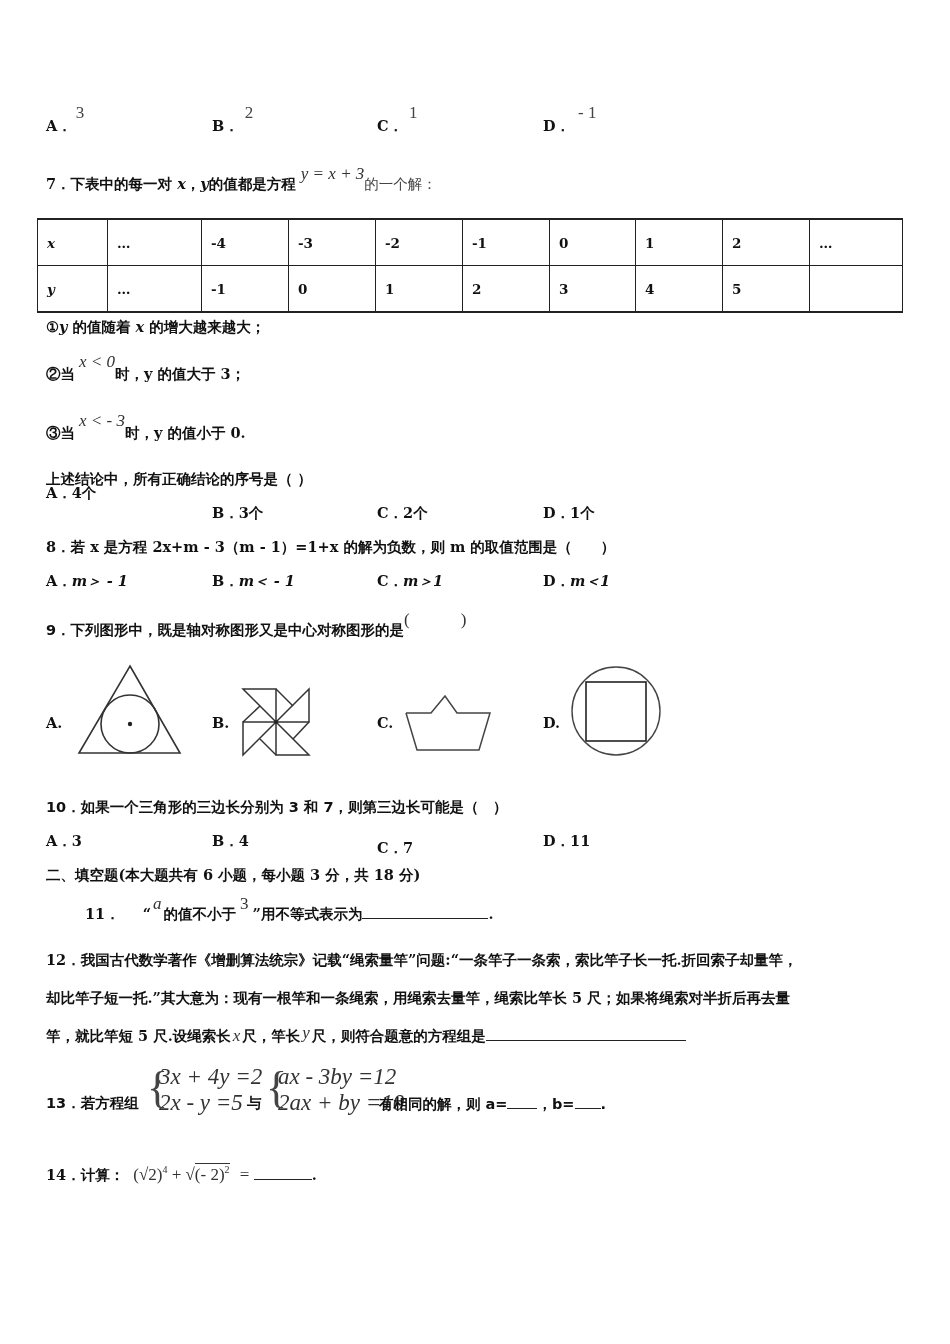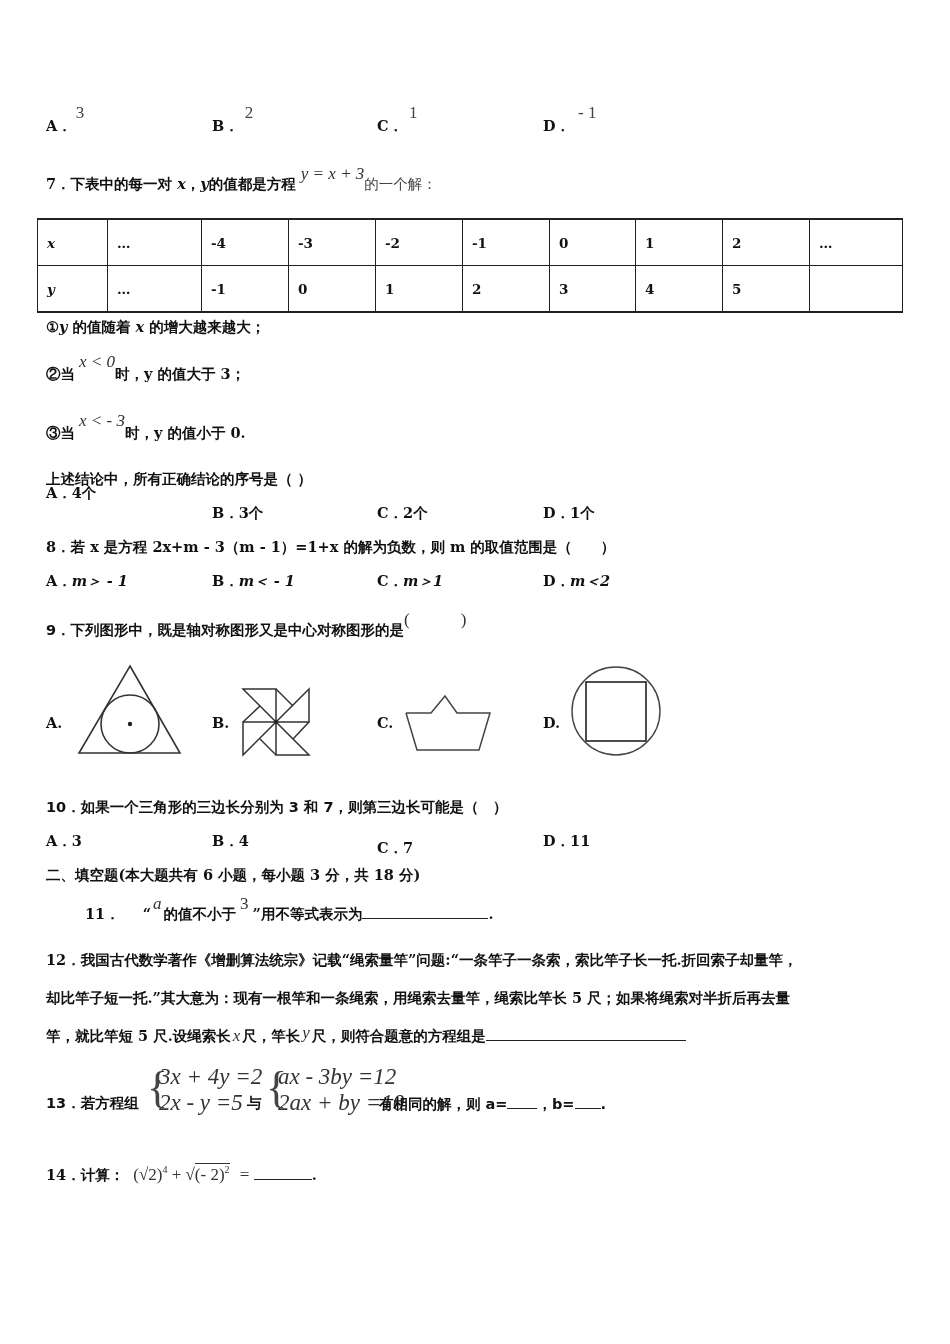--- a/index.html
+++ b/index.html
@@ -92,21 +92,21 @@
   <div class="abs opt" style="left:212px;top:504px;text-align:right;"><span>B．</span><span>3个</span></div>
   <div class="abs opt" style="left:377px;top:504px;"><span>C．</span><span>2个</span></div>
   <div class="abs opt" style="left:543px;top:504px;"><span>D．</span><span>1个</span></div>
 </div>
 
 <div class="abs q" style="left:46px;top:538px;">8．若 x 是方程 2x+m - 3（m - 1）=1+x 的解为负数，则 m 的取值范围是（　　）</div>
 <div>
   <div class="abs opt" style="left:46px;top:572px;"><span>A．</span><span class="it">m＞ - 1</span></div>
   <div class="abs opt" style="left:212px;top:572px;"><span>B．</span><span class="it">m＜ - 1</span></div>
   <div class="abs opt" style="left:377px;top:572px;"><span>C．</span><span class="it">m＞1</span></div>
-  <div class="abs opt" style="left:543px;top:572px;"><span>D．</span><span class="it">m＜2</span></div>
+  <div class="abs opt" style="left:543px;top:572px;"><span>D．</span><span class="it">m＜1</span></div>
 </div>
 
 <div class="abs q sans" style="left:46px;top:618px;">
   <span>9．下列图形中，既是轴对称图形又是中心对称图形的是</span><span class="math" style="position:relative;top:-10px;">(　　　)</span>
 </div>
 
 <div>
   <div class="abs opt" style="left:46px;top:714px;">A.</div>
   <svg class="fig" style="left:76px;top:662px;" width="108" height="96">
     <polygon points="54,4 104,91 3,91" fill="none" stroke="#333" stroke-width="1.6"></polygon>

